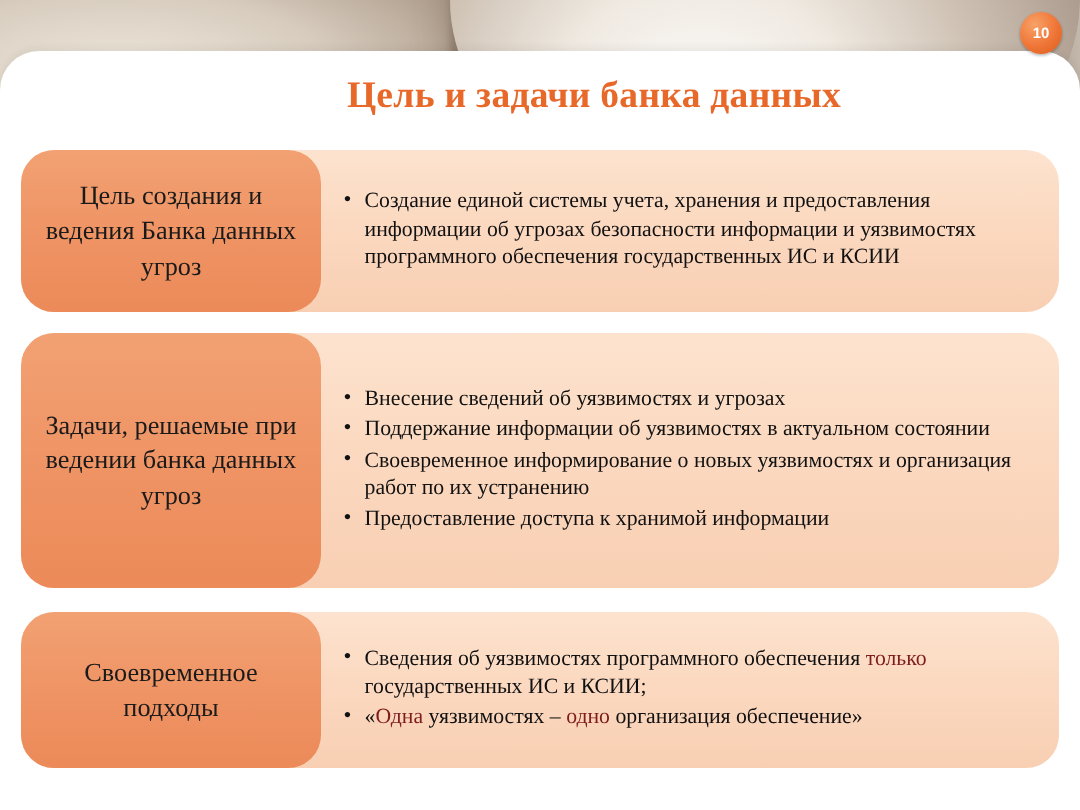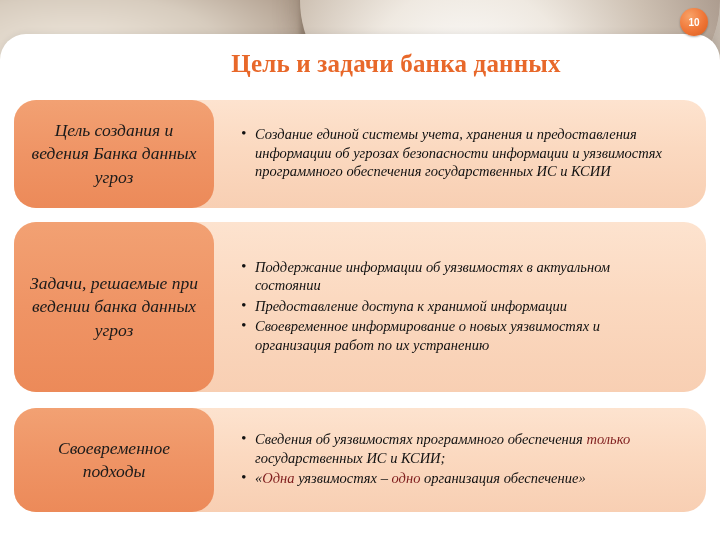--- a/index.html
+++ b/index.html
@@ -107,21 +107,20 @@
     letter-spacing: 0.2px;
     z-index: 20;
     padding-left: 36px;
   }
   
   .rows {
     position: absolute;
     left: 0;
     top: 100px;
     width: 620px;
-    font-style: italic;
   }
   .row {
     position: relative;
     width: 720px;
     box-sizing: border-box;
   }
   .row-bg {
     position: absolute;
     left: 14px;
     top: 0;
@@ -153,21 +152,21 @@
     position: absolute;
     left: 228px;
     top: 0;
     width: 468px;
     box-sizing: border-box;
     padding: 0 6px 0 0;
     display: flex;
     align-items: center;
   }
   ul.bullets {
-    margin: 12px;
+    margin: 0;
     padding: 0;
     list-style: none;
     width: 100%;
   }
   ul.bullets li {
     position: relative;
     padding-left: 15px;
     margin: 0 0 2px 0;
     font-family: "Liberation Serif", serif;
     font-size: 14.5px;
@@ -230,23 +229,24 @@
       </div>
     </div>
 
     <div class="row" id="row-2">
       <div class="row-bg"></div>
       <div class="row-left">
         <span>Задачи, решаемые при ведении банка данных угроз</span>
       </div>
       <div class="row-right">
         <ul class="bullets">
+            <li><span>Внесение сведений об уязвимостях и угрозах</span></li>
             <li><span>Поддержание информации об уязвимостях в актуальном состоянии</span></li>
+            <li><span>Своевременное информирование о новых уязвимостях и организация работ по их устранению</span></li>
             <li><span>Предоставление доступа к хранимой информации</span></li>
-            <li><span>Своевременное информирование о новых уязвимостях и организация работ по их устранению</span></li>
           </ul>
       </div>
     </div>
 
     <div class="row" id="row-3">
       <div class="row-bg"></div>
       <div class="row-left">
         <span>Своевременное подходы</span>
       </div>
       <div class="row-right">

